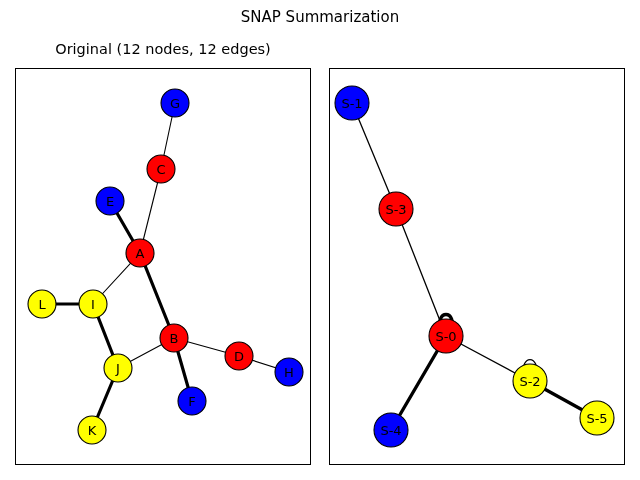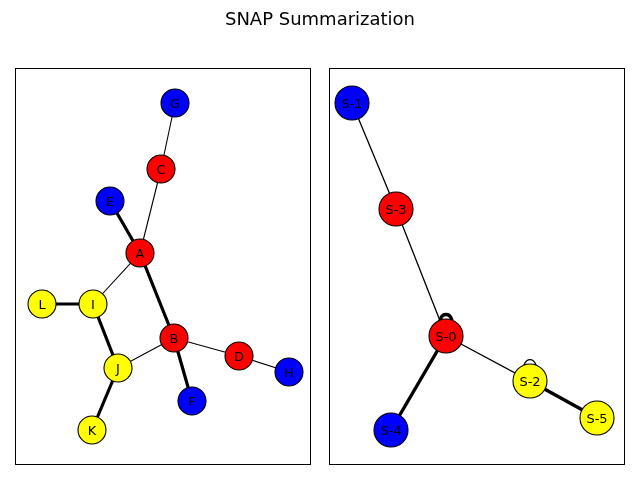--- a/index.html
+++ b/index.html
@@ -14,21 +14,21 @@
     background: #ffffff;
     font-family: "DejaVu Sans", sans-serif;
     overflow: hidden;
   }
   .suptitle {
     position: absolute;
     left: 0;
     top: 8px;
     width: 640px;
     text-align: center;
-    font-size: 18px;
+    font-size: 15px;
     color: #000000;
   }
   .panel-title {
     position: absolute;
     top: 41px;
     text-align: center;
     font-size: 14.5px;
     color: #000000;
     white-space: nowrap;
   }
@@ -69,20 +69,21 @@
     dominant-baseline: central;
   }
 </style>
 </head>
 <body>
 
 <div id="root">
 
   <div class="suptitle">SNAP Summarization</div>
 
+  <div class="panel-title" id="title-left">Original (12 nodes, 12 edges)</div>
 
   <div class="panel" id="panel-left"></div>
   <div class="panel" id="panel-right"></div>
 
   <svg class="graph-svg" id="graph-layer" viewBox="0 0 640 480">
       <g>
         <line x1="175" y1="103" x2="161" y2="169" class="edge" stroke="#000000" stroke-width="1.1"></line>
         <line x1="161" y1="169" x2="140" y2="253" class="edge" stroke="#000000" stroke-width="1.1"></line>
         <line x1="110" y1="201" x2="140" y2="253" class="edge" stroke="#000000" stroke-width="3.2"></line>
         <line x1="140" y1="253" x2="93" y2="304" class="edge" stroke="#000000" stroke-width="1.1"></line>

